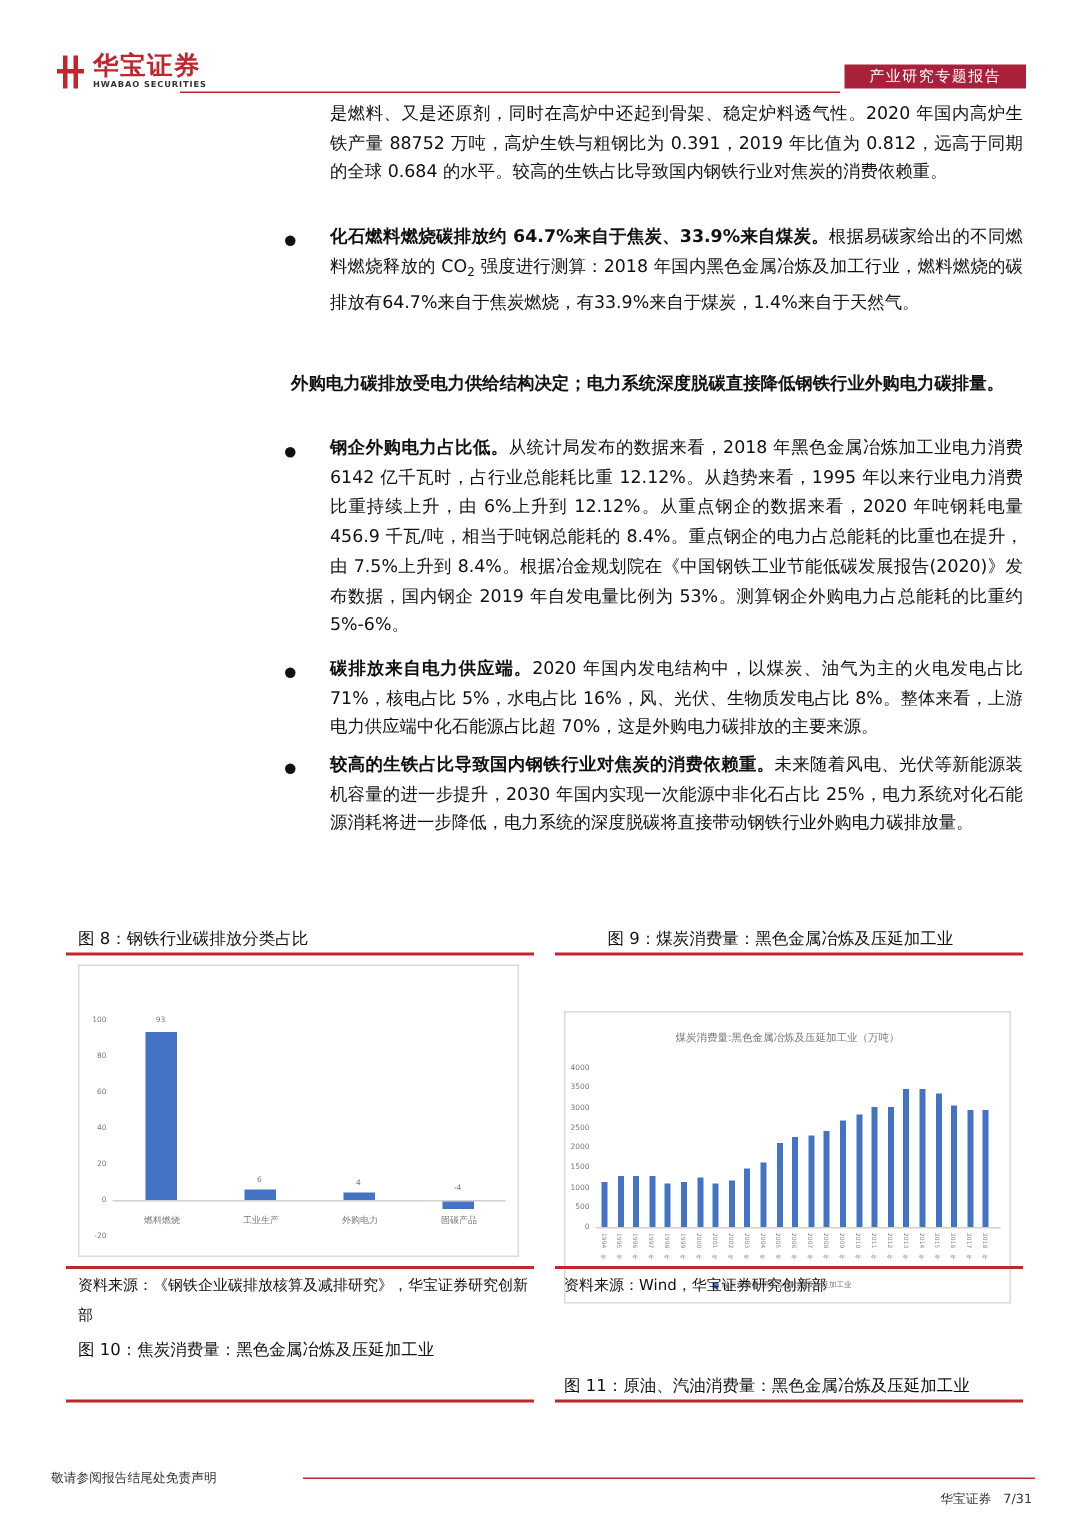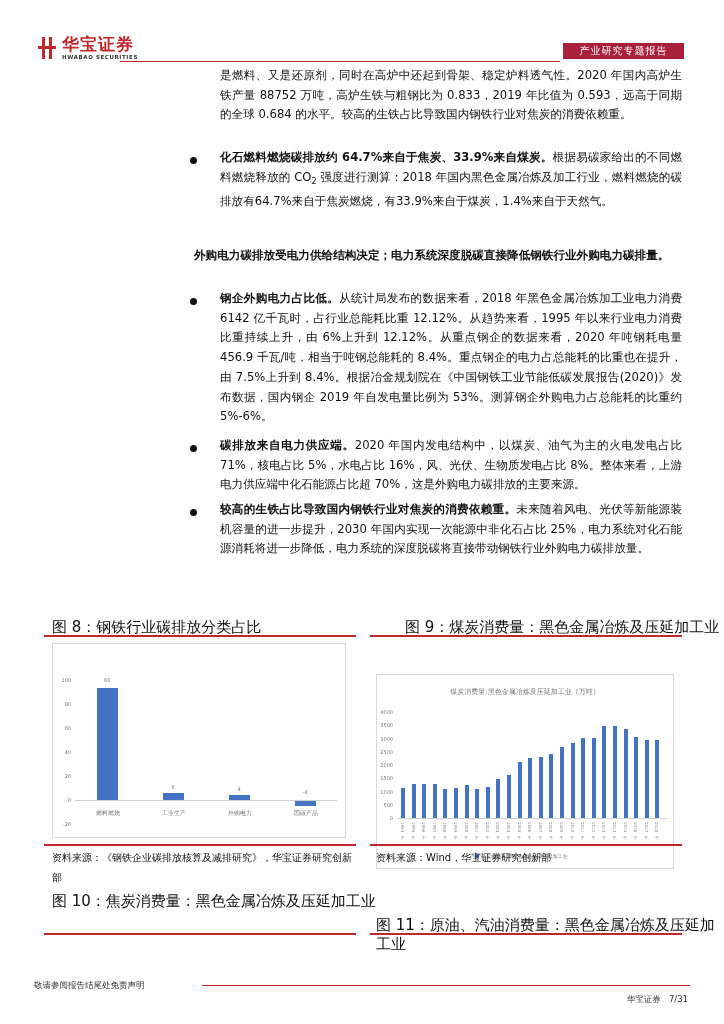--- a/index.html
+++ b/index.html
@@ -13,21 +13,21 @@
   .logo-mark .h { position: absolute; left: 0; top: 9px; width: 18px; height: 3px; background: #c0272d; }
   .logo-text { display: flex; flex-direction: column; }
   .logo-cn { color: #c0272d; font-weight: bold; font-size: 17px; letter-spacing: 1px; line-height: 18px; }
   .logo-en { color: #333; font-size: 5.5px; letter-spacing: 0.6px; line-height: 8px; font-weight: bold; }
   .header-rule { position: absolute; left: 120px; top: 61px; width: 440px; height: 1px; background: #c0272d; }
   .report-tag { position: absolute; left: 563px; top: 43px; width: 121px; height: 16px; background: #a9203a;
                 color: #fff; font-size: 10px; display: flex; align-items: center; justify-content: center; letter-spacing: 1px; }
   .para { position: absolute; font-size: 11.6px; line-height: 19.7px; text-align: justify; }
   .bullet-dot { position: absolute; width: 7px; height: 7px; border-radius: 50%; background: #111; }
   .b { font-weight: bold; }
-  .fig-title { position: absolute; font-size: 15px; }
+  .fig-title { position: absolute; font-size: 11px; }
   .fig-rule { position: absolute; height: 2px; background: #c0272d; }
   .chart-box { position: absolute; border: 1px solid #d9d9d9; background: #fff; }
   .chart-title { position: absolute; font-size: 9px; color: #777; width: 100%; text-align: center; }
   .ytick { position: absolute; font-size: 5px; color: #777; text-align: right; width: 18px; }
   .bar { position: absolute; background: #4472c4; }
   .vlabel { position: absolute; font-size: 5px; color: #777; text-align: center; width: 20px; }
   .xlabel { position: absolute; font-size: 6px; color: #777; text-align: center; width: 50px; }
   .xlabel-rot { position: absolute; font-size: 4px; color: #888; writing-mode: vertical-rl; }
   .axis-line { position: absolute; height: 1px; background: #d0d0d0; }
   .source { position: absolute; font-size: 10px; line-height: 20px; }
@@ -49,21 +49,21 @@
     </div>
     <div class="logo-text">
       <span class="logo-cn">华宝证券</span>
       <span class="logo-en">HWABAO SECURITIES</span>
     </div>
   </div>
   <div class="header-rule"></div>
   <div class="report-tag">产业研究专题报告</div>
 </div>
 
-<div class="para" style="left:220px; top:66px; width:462px;">是燃料、又是还原剂，同时在高炉中还起到骨架、稳定炉料透气性。2020 年国内高炉生铁产量 88752 万吨，高炉生铁与粗钢比为 0.833，2019 年比值为 0.593，远高于同期的全球 0.684 的水平。较高的生铁占比导致国内钢铁行业对焦炭的消费依赖重。</div>
+<div class="para" style="left:220px; top:66px; width:462px;">是燃料、又是还原剂，同时在高炉中还起到骨架、稳定炉料透气性。2020 年国内高炉生铁产量 88752 万吨，高炉生铁与粗钢比为 0.391，2019 年比值为 0.812，远高于同期的全球 0.684 的水平。较高的生铁占比导致国内钢铁行业对焦炭的消费依赖重。</div>
 
 <div class="bullet-dot" style="left:190px; top:157px;"></div>
 <div class="para" style="left:220px; top:148px; width:462px;">
   <span class="b">化石燃料燃烧碳排放约 64.7%来自于焦炭、33.9%来自煤炭。</span><span>根据易碳家给出的不同燃料燃烧释放的 CO</span><sub style="font-size:8px">2</sub><span> 强度进行测算：2018 年国内黑色金属冶炼及加工行业，燃料燃烧的碳排放有64.7%来自于焦炭燃烧，有33.9%来自于煤炭，1.4%来自于天然气。</span>
 </div>
 
 <div class="para b" style="left:166px; top:246px; width:516px; text-indent:28px;">外购电力碳排放受电力供给结构决定；电力系统深度脱碳直接降低钢铁行业外购电力碳排量。</div>
 
 <div class="bullet-dot" style="left:190px; top:298px;"></div>
 <div class="para" style="left:220px; top:289px; width:462px;">

